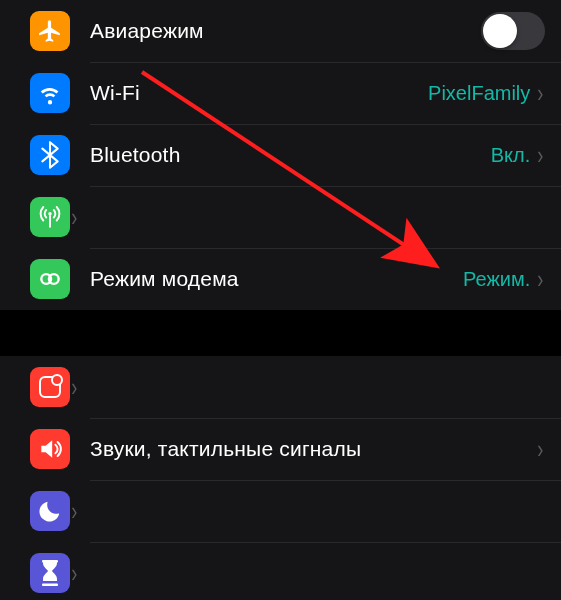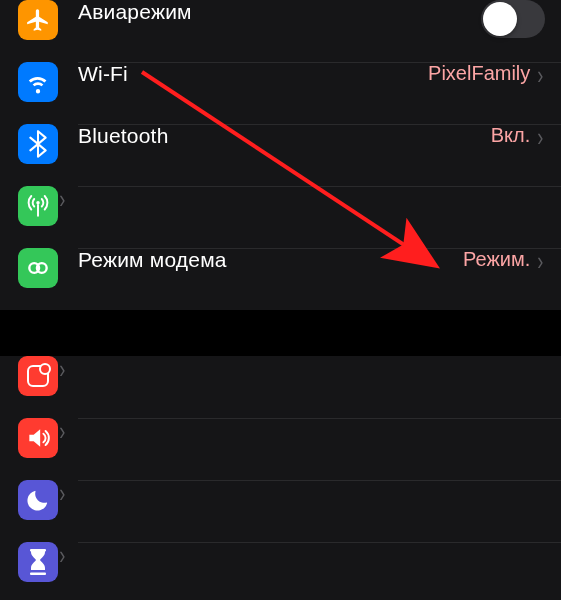--- a/index.html
+++ b/index.html
@@ -1,22 +1,22 @@
 <!DOCTYPE html>
 <html><head>
 <meta charset="utf-8">
 <style>
   html,body{margin:0;padding:0;background:#000;font-family:-apple-system,BlinkMacSystemFont,'Helvetica Neue',Arial,sans-serif;-webkit-font-smoothing:antialiased;}
   .screen{width:561px;height:600px;background:#000;position:relative;overflow:hidden;}
   .group{background:#151517;}
-  .row{display:flex;height:62px;padding:0 16px 0 18px;position:relative;}
+  .row{display:flex;align-items:center;height:62px;padding:0 16px 0 18px;position:relative;margin-left:12px;}
   .row + .row::before{content:"";position:absolute;left:78px;right:0;top:0;height:1px;background:#2a2a2c;}
   .icon-box{width:40px;height:40px;border-radius:9px;display:flex;align-items:center;justify-content:center;flex:0 0 40px;}
   .label{color:#fff;font-size:21px;margin-left:20px;flex:1 1 auto;letter-spacing:.2px;}
-  .value{color:#fca5a5;font-size:20px;margin-right:6px;}
+  .value{color:#14b8a6;font-size:20px;margin-right:6px;}
   .chev{color:#5a5a5e;font-size:26px;line-height:1;font-weight:300;transform:scaleX(.7);}
   .toggle{position:relative;width:64px;height:38px;border-radius:19px;background:#39393d;}
   .knob{position:absolute;left:2px;top:2px;width:34px;height:34px;border-radius:50%;background:#fff;box-shadow:0 2px 4px rgba(0,0,0,.35);}
   .gap{height:46px;background:#000;}
   
   .c-orange{background:#fe9500;}
   .c-blue{background:#007aff;}
   .c-green{background:#34c759;}
   .c-red{background:#ff3b30;}
   .c-indigo{background:#5856d6;}
@@ -106,20 +106,21 @@
     </div>
 
     <div class="row">
       <div class="icon-box c-red">
         <svg width="26" height="26" viewBox="0 0 24 24" fill="#fff">
             <path d="M4 9v6h4l6 5V4L8 9H4z"></path>
             <path d="M17 8a5 5 0 0 1 0 8" fill="none" stroke="#fff" stroke-width="1.8" stroke-linecap="round"></path>
             <path d="M19 5.5a8.5 8.5 0 0 1 0 13" fill="none" stroke="#fff" stroke-width="1.8" stroke-linecap="round"></path>
           </svg>
       </div>
+      <div class="label">Звуки, тактильные сигналы</div>
       <div class="chev">›</div>
     </div>
 
     <div class="row">
       <div class="icon-box c-indigo">
         <svg width="24" height="24" viewBox="0 0 24 24" fill="#fff">
             <path d="M20.5 14.5A9 9 0 0 1 9.5 3.5a.5.5 0 0 0-.7-.6 10 10 0 1 0 12.3 12.3.5.5 0 0 0-.6-.7z"></path>
           </svg>
       </div>
       <div class="chev">›</div>

